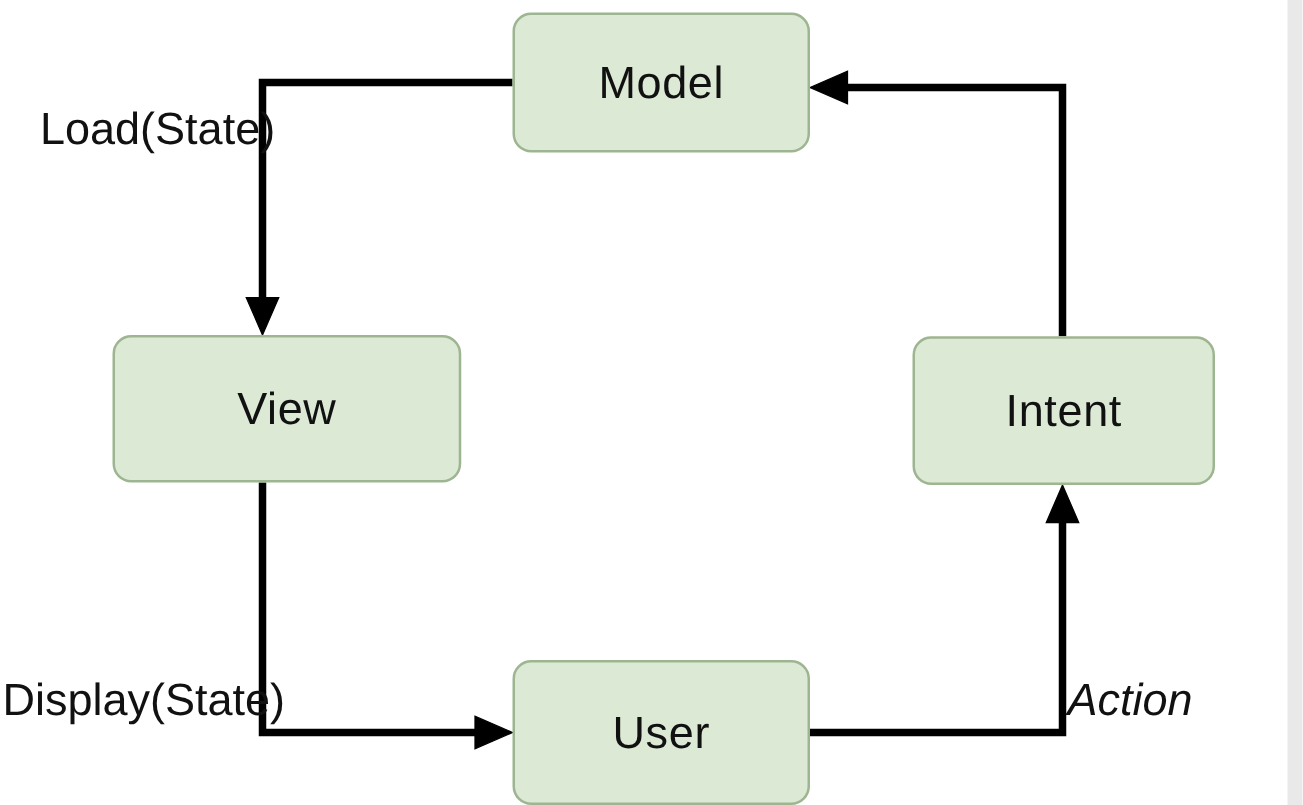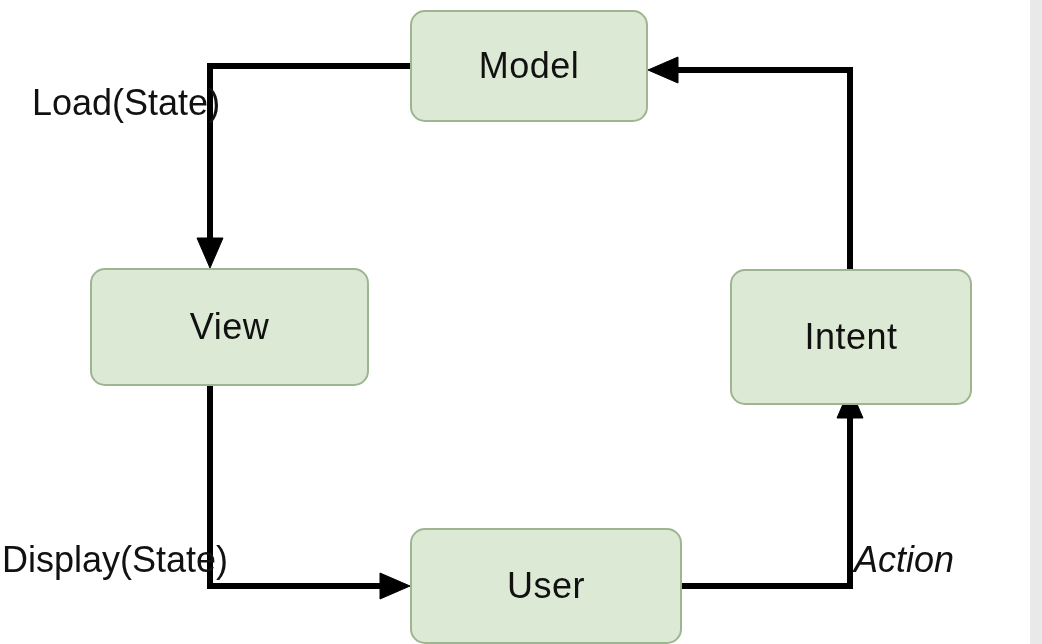--- a/index.html
+++ b/index.html
@@ -41,22 +41,22 @@
     border-radius: 15px;
     display: flex;
     align-items: center;
     justify-content: center;
     font-size: 36px;
     letter-spacing: 0.5px;
     color: var(--text-color);
   }
   .node-model  { left: 410px; top: 10px;  width: 238px; height: 112px; }
   .node-view   { left: 90px;  top: 268px; width: 279px; height: 118px; }
-  .node-user   { left: 410px; top: 528px; width: 272px; height: 116px; }
-  .node-intent { left: 730px; top: 269px; width: 242px; height: 136px; }
+  .node-user   { left: 410px; top: 528px; width: 238px; height: 116px; }
+  .node-intent { left: 730px; top: 269px; width: 242px; height: 119px; }
   .edge-label {
     position: absolute;
     font-size: 36px;
     white-space: nowrap;
     color: var(--text-color);
   }
   .label-load    { left: 32px;  top: 82px;  }
   .label-input   { left: 864px; top: 79px;  }
   .label-display { left: 2px;   top: 539px; }
   .label-action  { left: 854px; top: 539px; font-style: italic; }

